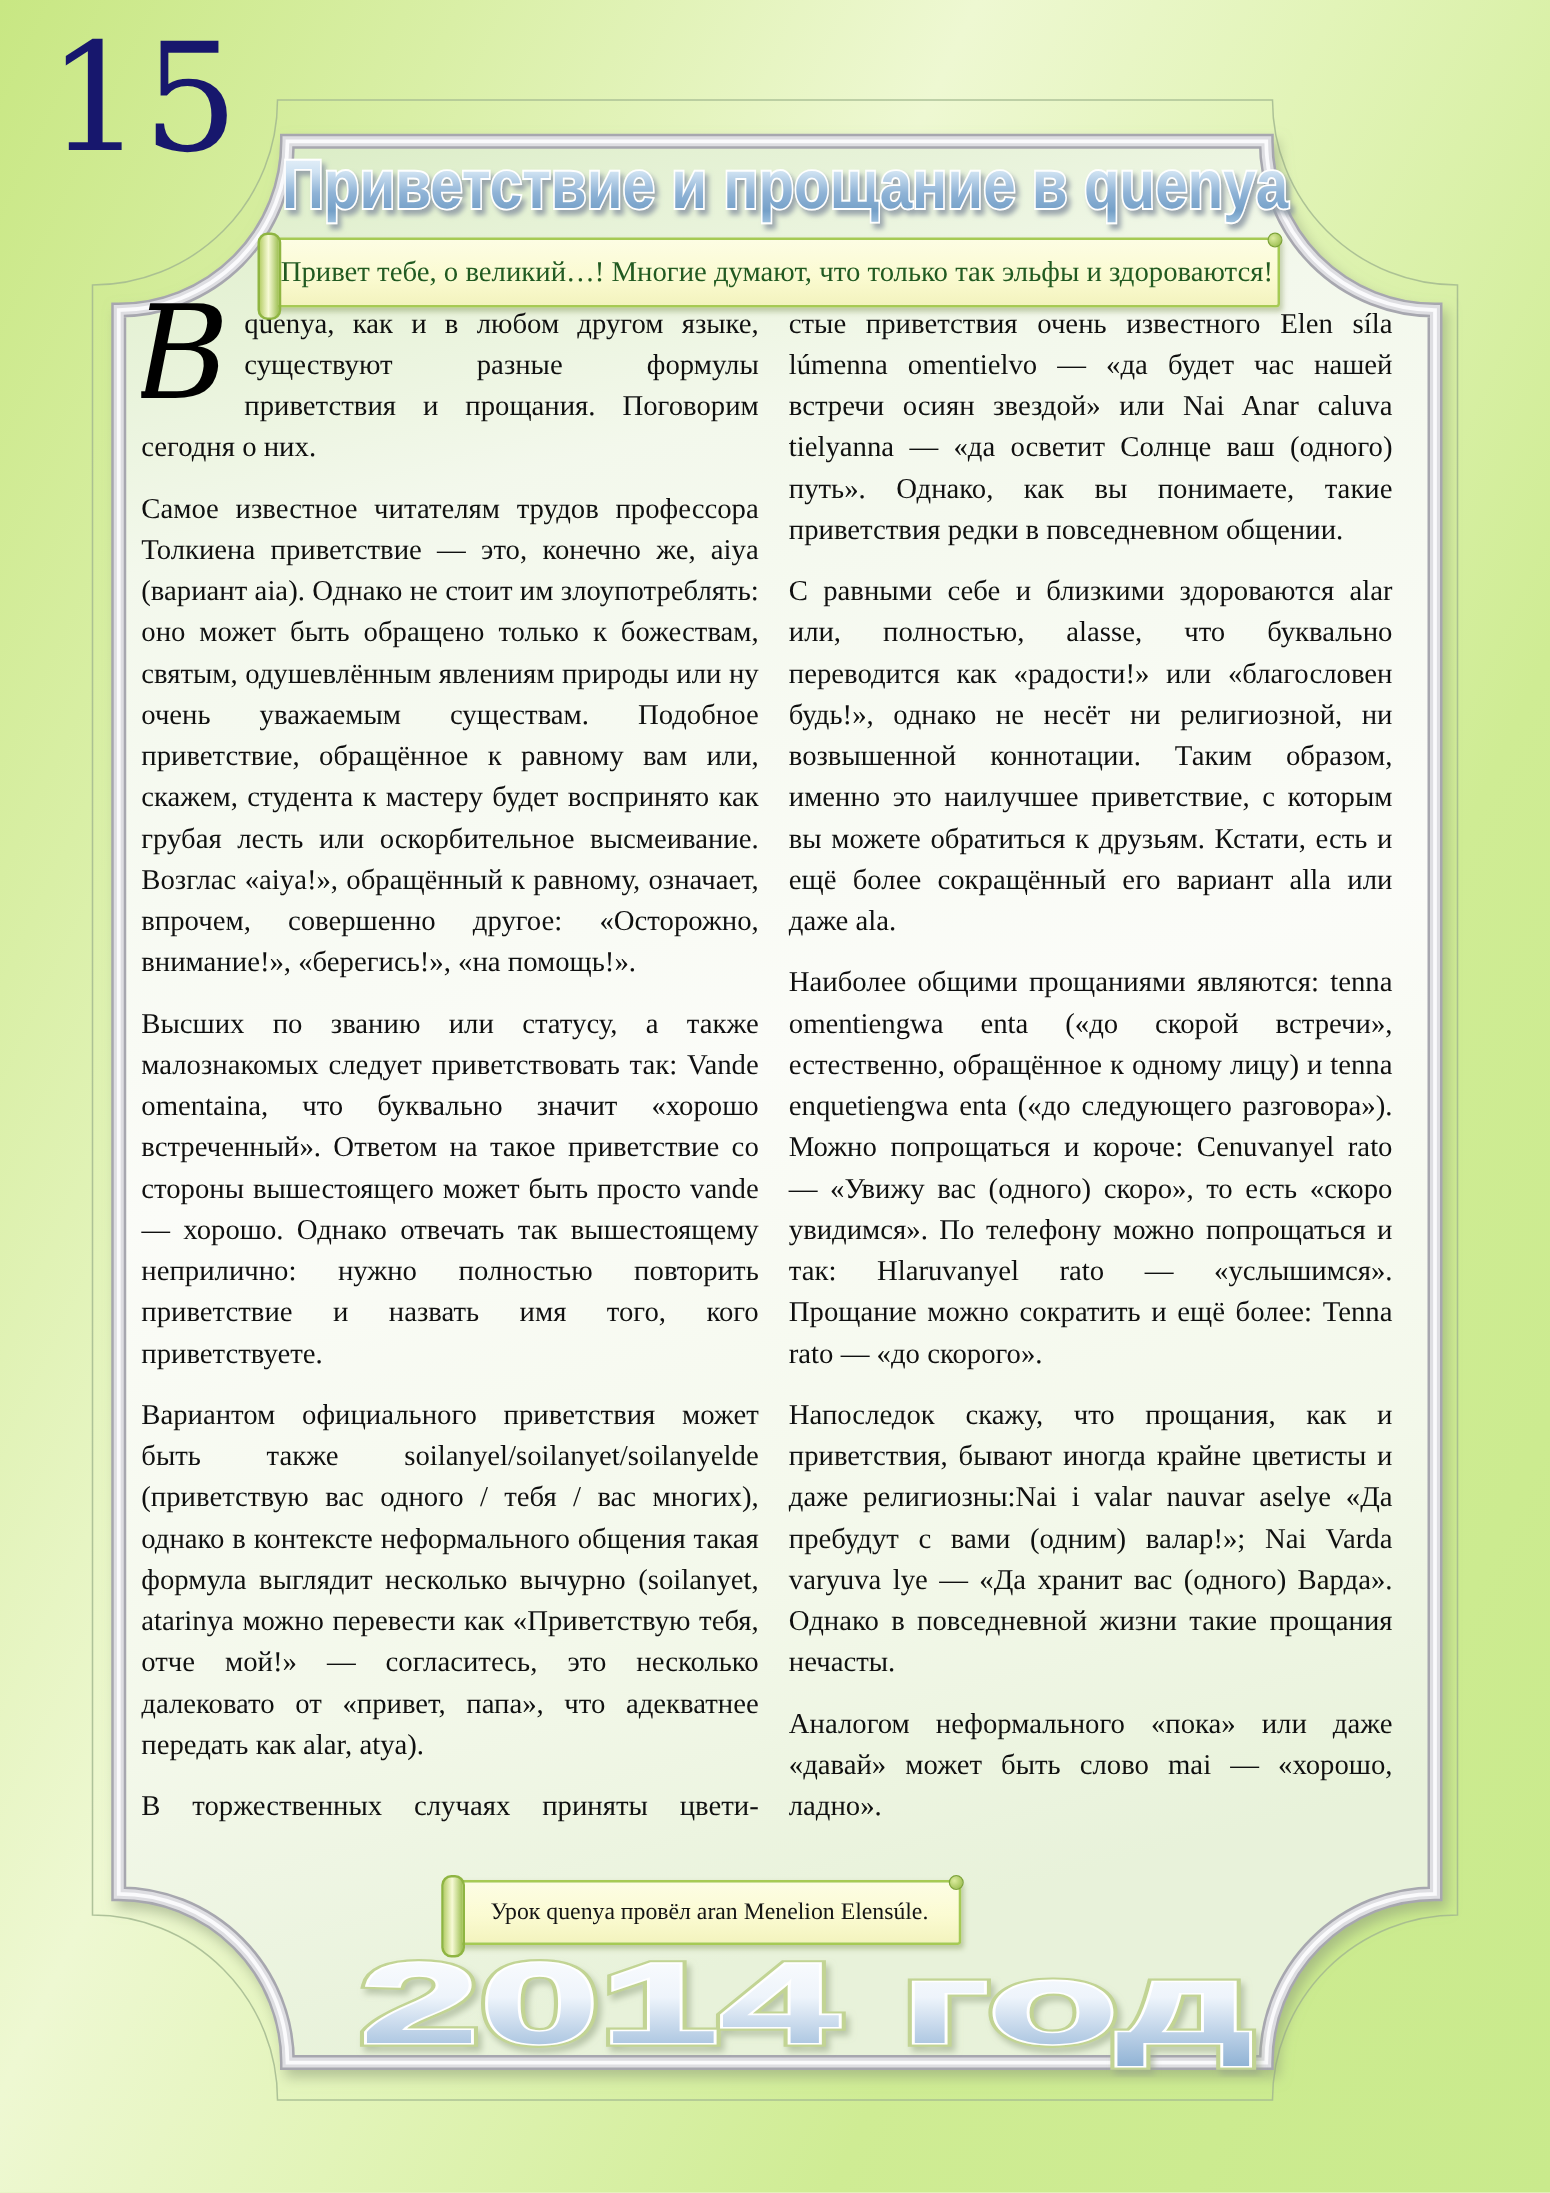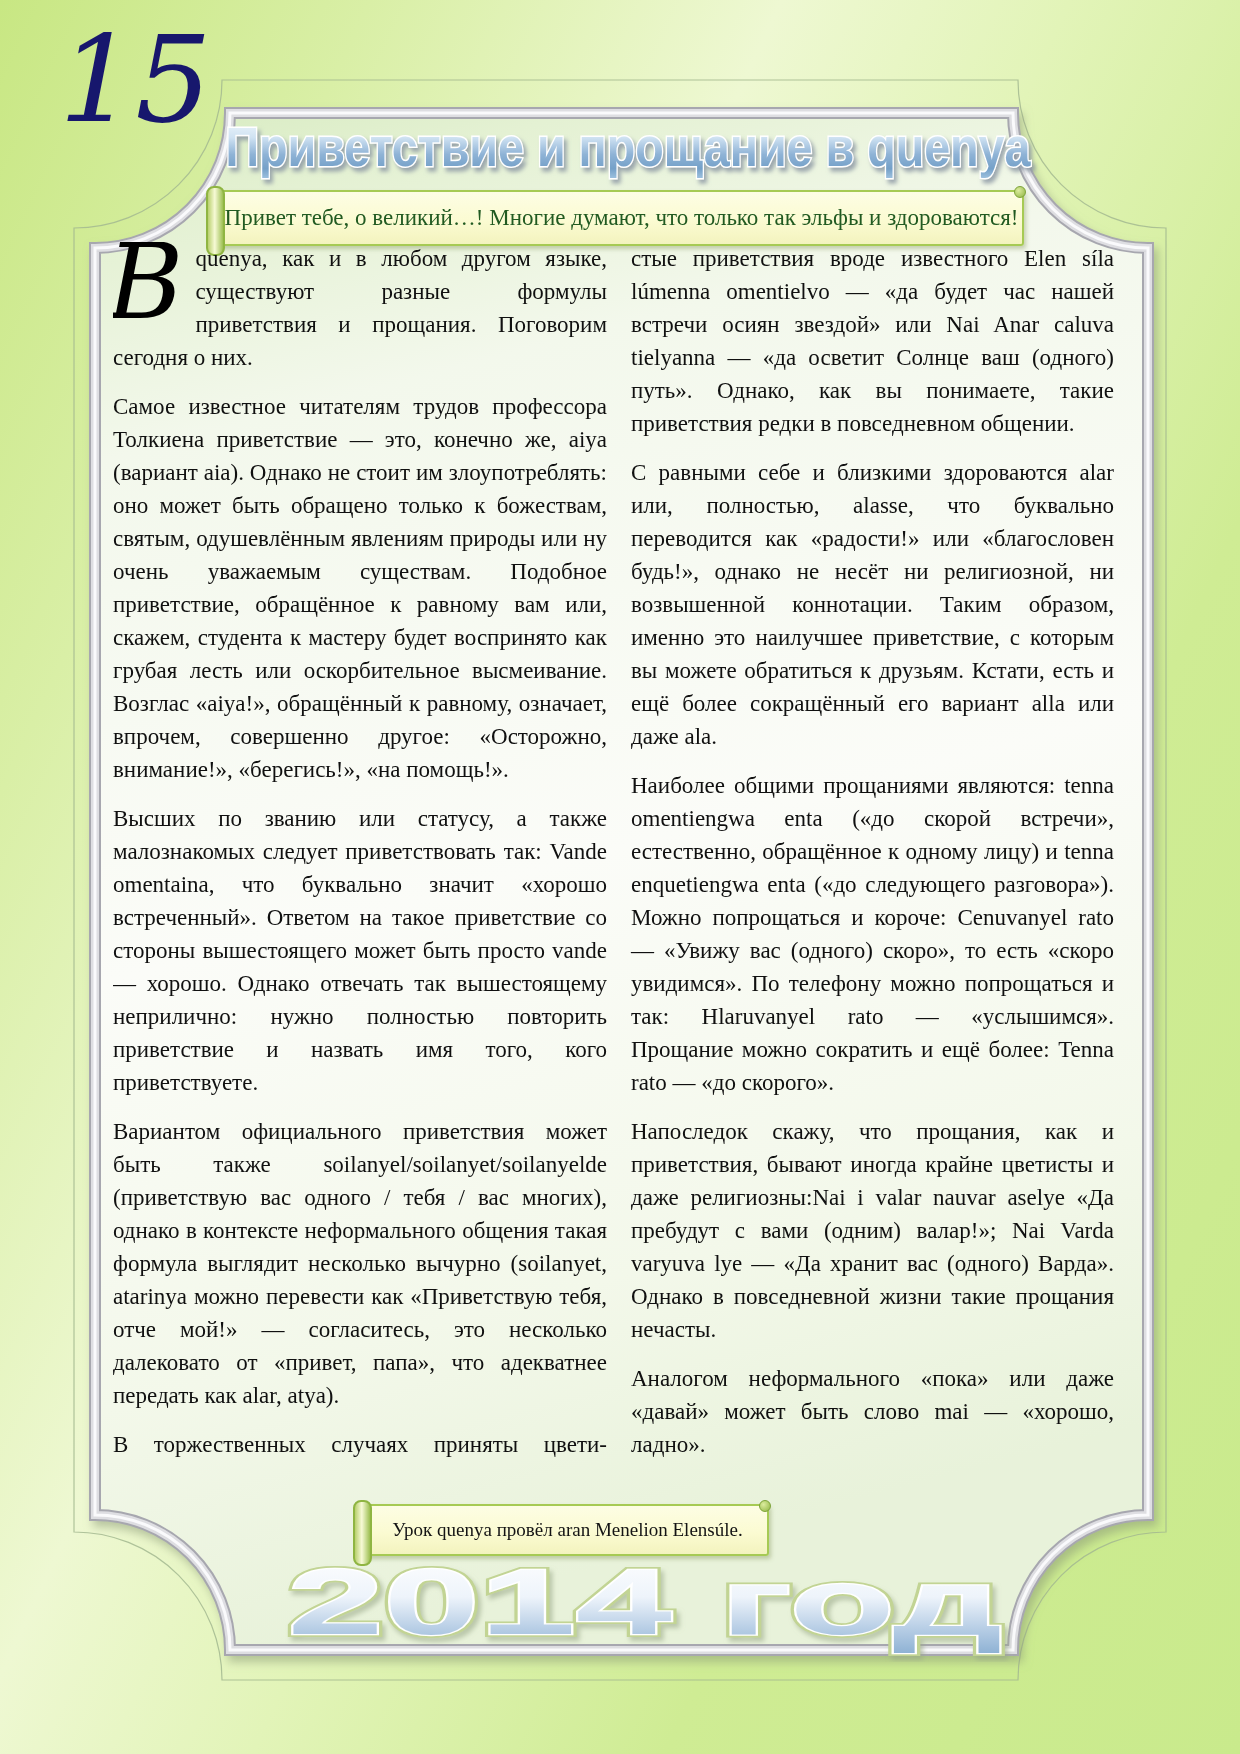--- a/index.html
+++ b/index.html
@@ -4,22 +4,22 @@
 <style>
   html,body { margin:0; padding:0; background:#e7f5c4; }
   .page {
     position:relative; width:1240px; height:1754px; overflow:hidden;
     background: linear-gradient(115deg,#c8e783 0%, #d9efa6 18%, #eef8d2 38%, #e2f4b8 52%, #cfec94 72%, #c9ea8c 100%);
     font-family:"Liberation Serif", serif;
   }
   .frame { position:absolute; left:0; top:0; }
 
   .page-number {
-    position:absolute; left:59px; top:20px;
-    font-family:"DejaVu Serif", serif; font-style:italic; font-weight:500;
+    position:absolute; left:38px; top:20px;
+    font-family:"DejaVu Serif", serif; font-weight:500;
     font-size:120px; line-height:1; color:#17176d;
   }
 
   .title-svg { position:absolute; left:148px; top:100px; }
   .year-svg  { position:absolute; left:235px; top:1552px; }
 
   .banner {
     position:absolute; display:flex; align-items:center; justify-content:center;
     background: linear-gradient(180deg,#fdfde4 0%, #fbfbd2 55%, #f3f3be 100%);
     border:2px solid #a6ca54; border-radius:3px;
@@ -114,21 +114,21 @@
     <div class="col col-left">
       <p class="para">
         <span class="dropcap">В</span><span>quenya, как и в любом другом языке, существуют разные формулы приветствия и прощания. Поговорим сегодня о них.</span>
       </p>
       <p class="para">Самое известное читателям трудов профессора Толкиена приветствие — это, конечно же, aiya (вариант aia). Однако не стоит им злоупотреблять: оно может быть обращено только к божествам, святым, одушевлённым явлениям природы или ну очень уважаемым существам. Подобное приветствие, обращённое к равному вам или, скажем, студента к мастеру будет воспринято как грубая лесть или оскорбительное высмеивание. Возглас «aiya!», обращённый к равному, означает, впрочем, совершенно другое: «Осторожно, внимание!», «берегись!», «на помощь!».</p>
       <p class="para">Высших по званию или статусу, а также малознакомых следует приветствовать так: Vande omentaina, что буквально значит «хорошо встреченный». Ответом на такое приветствие со стороны вышестоящего может быть просто vande — хорошо. Однако отвечать так вышестоящему неприлично: нужно полностью повторить приветствие и назвать имя того, кого приветствуете.</p>
       <p class="para">Вариантом официального приветствия может быть также soilanyel/soilanyet/soilanyelde (приветствую вас одного / тебя / вас многих), однако в контексте неформального общения такая формула выглядит несколько вычурно (soilanyet, atarinya можно перевести как «Приветствую тебя, отче мой!» — согласитесь, это несколько далековато от «привет, папа», что адекватнее передать как alar, atya).</p>
       <p class="para force-justify">В торжественных случаях приняты цвети-</p>
     </div>
     <div class="col col-right">
-      <p class="para">стые приветствия вроде известного Elen síla lúmenna omentielvo — «да будет час нашей встречи осиян звездой» или Nai Anar caluva tielyanna — «да осветит Солнце ваш (одного) путь». Однако, как вы понимаете, такие приветствия редки в повседневном общении.</p>
+      <p class="para">стые приветствия очень известного Elen síla lúmenna omentielvo — «да будет час нашей встречи осиян звездой» или Nai Anar caluva tielyanna — «да осветит Солнце ваш (одного) путь». Однако, как вы понимаете, такие приветствия редки в повседневном общении.</p>
       <p class="para">С равными себе и близкими здороваются alar или, полностью, alasse, что буквально переводится как «радости!» или «благословен будь!», однако не несёт ни религиозной, ни возвышенной коннотации. Таким образом, именно это наилучшее приветствие, с которым вы можете обратиться к друзьям. Кстати, есть и ещё более сокращённый его вариант alla или даже ala.</p>
       <p class="para">Наиболее общими прощаниями являются: tenna omentiengwa enta («до скорой встречи», естественно, обращённое к одному лицу) и tenna enquetiengwa enta («до следующего разговора»). Можно попрощаться и короче: Cenuvanyel rato — «Увижу вас (одного) скоро», то есть «скоро увидимся». По телефону можно попрощаться и так: Hlaruvanyel rato — «услышимся». Прощание можно сократить и ещё более: Tenna rato — «до скорого».</p>
       <p class="para">Напоследок скажу, что прощания, как и приветствия, бывают иногда крайне цветисты и даже религиозны:Nai i valar nauvar aselye «Да пребудут с вами (одним) валар!»; Nai Varda varyuva lye — «Да хранит вас (одного) Варда». Однако в повседневной жизни такие прощания нечасты.</p>
       <p class="para">Аналогом неформального «пока» или даже «давай» может быть слово mai — «хорошо, ладно».</p>
     </div>
   </div>
 
   <div class="banner footer-banner">
     <span class="roll"></span>
     <span class="knob"></span>

